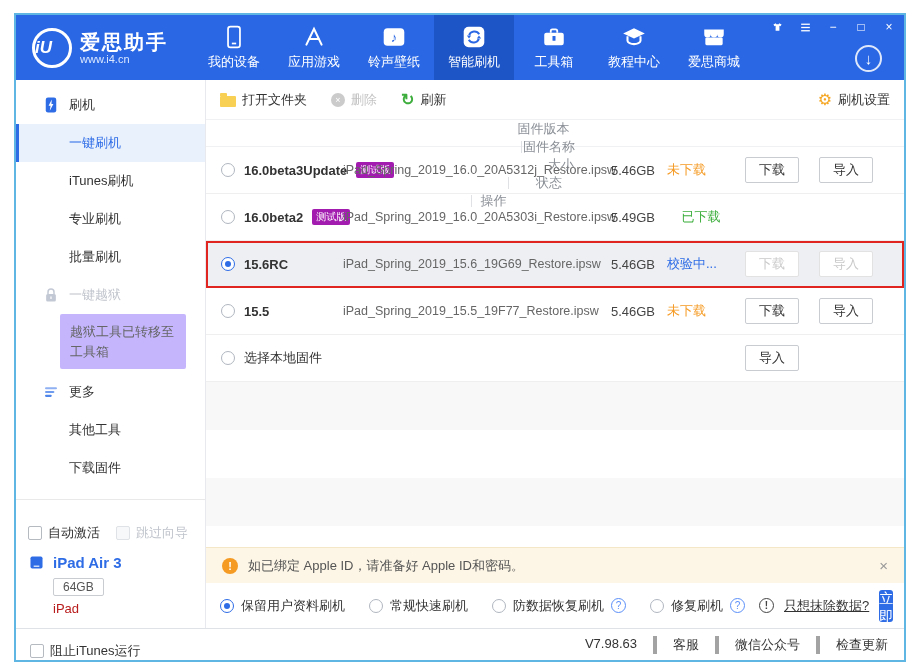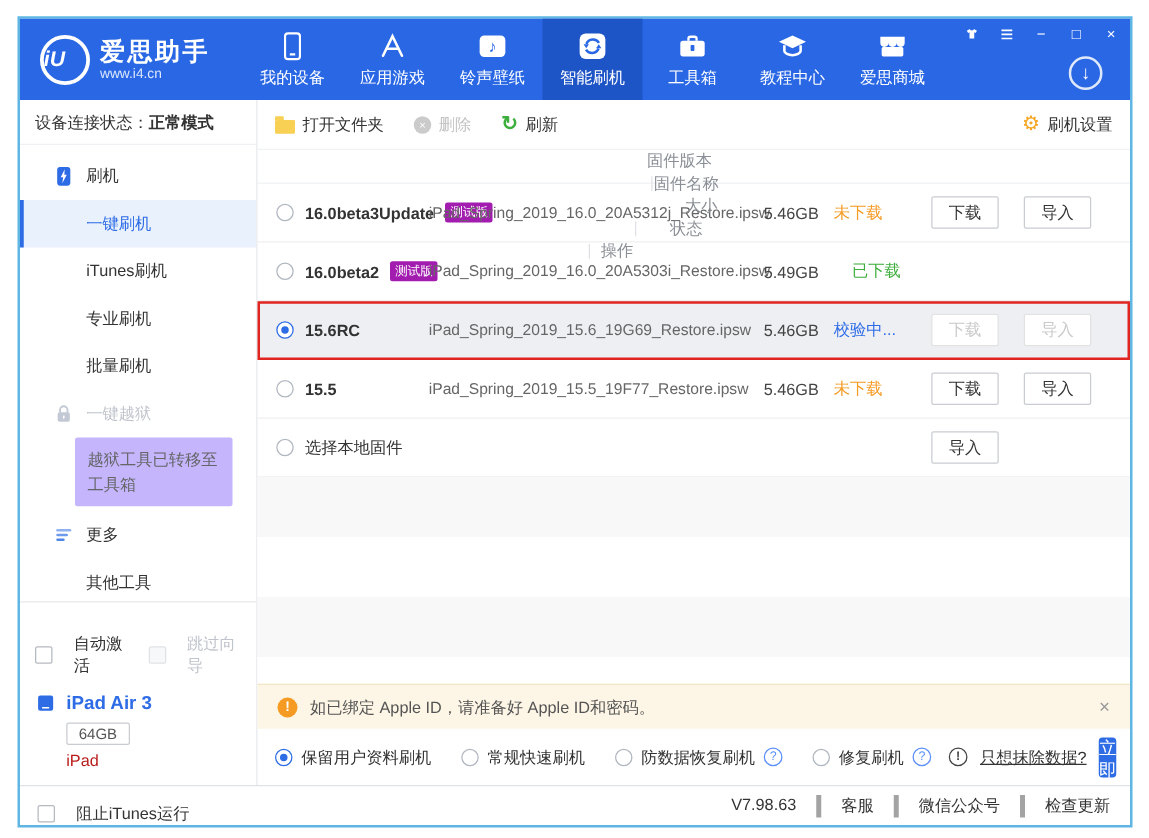--- a/index.html
+++ b/index.html
@@ -40,21 +40,21 @@
   .side-group.disabled { color:#c0c4cc; cursor:default; }
   .side-ic { width:18px; height:18px; flex-shrink:0; }
   .side-ic svg { width:18px; height:18px; display:block; }
   .side-item { padding:10px 0 10px 53px; color:#333; position:relative; cursor:pointer; }
   .side-item.active { color:#2e6ce6; background:#e9f1fd; }
   .side-item.active::before { content:''; position:absolute; left:0; top:0; bottom:0; width:3px; background:#2e6ce6; }
   .side-note { margin:0 0 4px 44px; width:126px; background:#c4b5fd; color:#666; padding:8px 10px;
                line-height:1.5; border-radius:2px; }
   .side-bottom { border-top:1px solid #e9e9e9; padding:10px 12px 12px; }
   .checkbox-row { display:flex; gap:16px; align-items:center; padding:2px 0 12px; }
-  .cblabel { display:flex; align-items:center; gap:17px; color:#333; cursor:pointer;margin-top:12px; }
+  .cblabel { display:flex; align-items:center; gap:6px; color:#333; cursor:pointer;margin-top:12px; }
   .cblabel.disabled { color:#c0c4cc; }
   .checkbox { width:14px; height:14px; border:1px solid #b5b9c0; border-radius:2px; background:#fff; flex-shrink:0; }
   .checkbox.disabled { border-color:#dfe2e6; background:#f7f8f9; }
   .device-name-row { display:flex; align-items:center; gap:8px; }
   .dev-ic svg { width:17px; height:17px; display:block; }
   .device-name { color:#2e6ce6; font-weight:bold; font-size:15px; }
   .capacity-badge { display:inline-block; border:1px solid #c9ccd1; border-radius:2px; padding:1px 9px;
                     font-size:12px; color:#555; margin:7px 0 5px 25px; }
   .device-type { color:#b91c1c; margin-left:25px; }
 
@@ -231,24 +231,20 @@
         <span class="win-ic">−</span>
         <span class="win-ic">□</span>
         <span class="win-ic">×</span>
       </div>
       <div class="download-circle">↓</div>
     </header>
 
     <div class="content">
 
       <aside class="sidebar">
-        <div class="conn-status">
-          <span>设备连接状态：</span>
-          <b>正常模式</b>
-        </div>
         <div class="side-list" id="side-list">
             <div class="side-group">
               <span class="side-ic">
                 <svg viewBox="0 0 24 24">
                   <rect x="5" y="2" width="14" height="20" rx="3" fill="#2e6ce6"></rect>
                   <polygon points="13,4.5 8.8,13 11.4,13 10.4,19.5 15.2,10.5 12.6,10.5" fill="#fff"></polygon>
                 </svg>
               </span>
               <span>刷机</span>
             </div>

